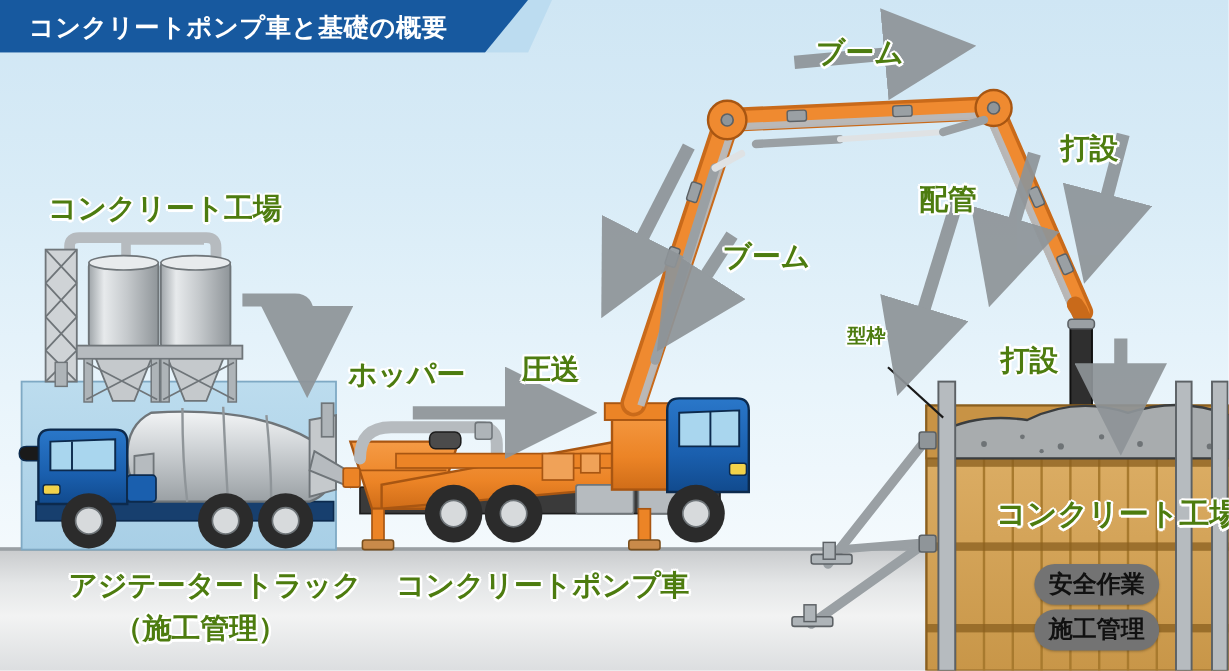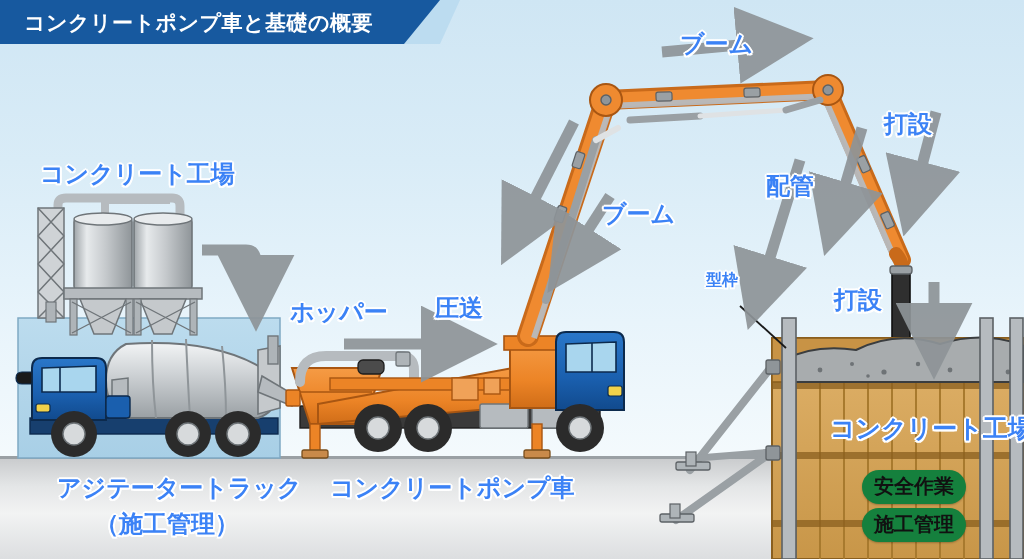--- a/index.html
+++ b/index.html
@@ -44,30 +44,30 @@
 
   
   .main-title{
     position:absolute;left:24px;top:58px;
     font-size:38px;font-weight:bold;color:#111;letter-spacing:0px;
     white-space:nowrap;z-index:40;
   }
 
   
   .lbl{
-    position:absolute;font-weight:bold;color:#3b82f6;white-space:nowrap;z-index:35;
+    position:absolute;font-weight:bold;color:#4d7c0f;white-space:nowrap;z-index:35;
     text-shadow:
       2px 0 #fff,-2px 0 #fff,0 2px #fff,0 -2px #fff,
       1.5px 1.5px #fff,-1.5px 1.5px #fff,1.5px -1.5px #fff,-1.5px -1.5px #fff;
   }
 
   
   .pill{
     position:absolute;z-index:36;
-    background:#15803d;border-radius:18px;
+    background:#737373;border-radius:18px;
     padding:3px 12px 4px 12px;
     font-size:20px;font-weight:bold;color:#111;white-space:nowrap;
     box-shadow:0 1px 2px rgba(0,0,0,.25);
   }
 
   svg{position:absolute;left:0;top:0;}
   .svg-scene{z-index:10;}
   .svg-fg{z-index:20;}
 </style>
 </head>
@@ -345,21 +345,21 @@
   <div class="banner-accent"></div>
   <div class="banner"></div>
   <div class="banner-text">コンクリートポンプ車と基礎の概要</div>
 
   <div id="label-layer">
       <div class="lbl" style="left: 40px; top: 158px; font-size: 24px;">コンクリート工場</div>
       <div class="lbl" style="left: 290px; top: 296px; font-size: 24px;">ホッパー</div>
       <div class="lbl" style="left: 435px; top: 292px; font-size: 24px;">圧送</div>
       <div class="lbl" style="left: 680px; top: 28px; font-size: 24px;">ブーム</div>
       <div class="lbl" style="left: 602px; top: 198px; font-size: 24px;">ブーム</div>
-      <div class="lbl" style="left: 766px; top: 150px; font-size: 24px; margin-top: 20px;">配管</div>
+      <div class="lbl" style="left: 766px; top: 150px; font-size: 24px;">配管</div>
       <div class="lbl" style="left: 884px; top: 108px; font-size: 24px;">打設</div>
       <div class="lbl" style="left: 706px; top: 270px; font-size: 16px;">型枠</div>
       <div class="lbl" style="left: 834px; top: 284px; font-size: 24px;">打設</div>
       <div class="lbl" style="left: 57px; top: 472px; font-size: 24px;">アジテータートラック</div>
       <div class="lbl" style="left: 95px; top: 508px; font-size: 24px;">（施工管理）</div>
       <div class="lbl" style="left: 330px; top: 472px; font-size: 24px;">コンクリートポンプ車</div>
       <div class="lbl" style="left: 830px; top: 412px; font-size: 25px;">コンクリート工場</div>
     </div>
   <div id="badge-layer">
       <div class="pill" style="left: 862px; top: 470px;">安全作業</div>

